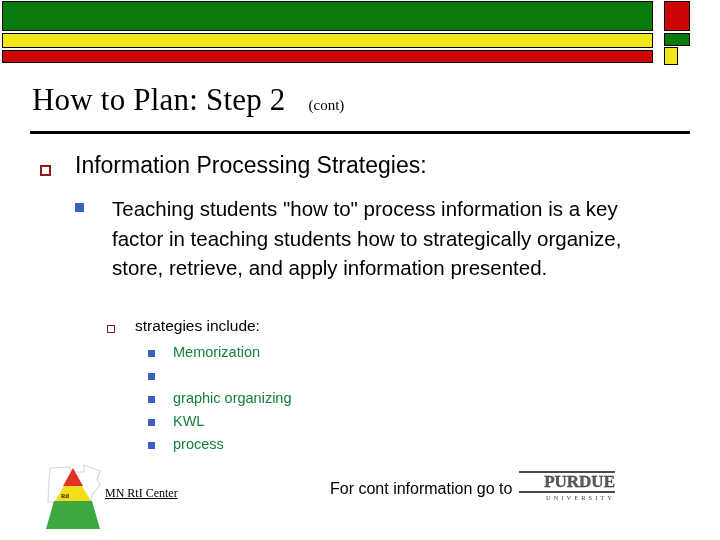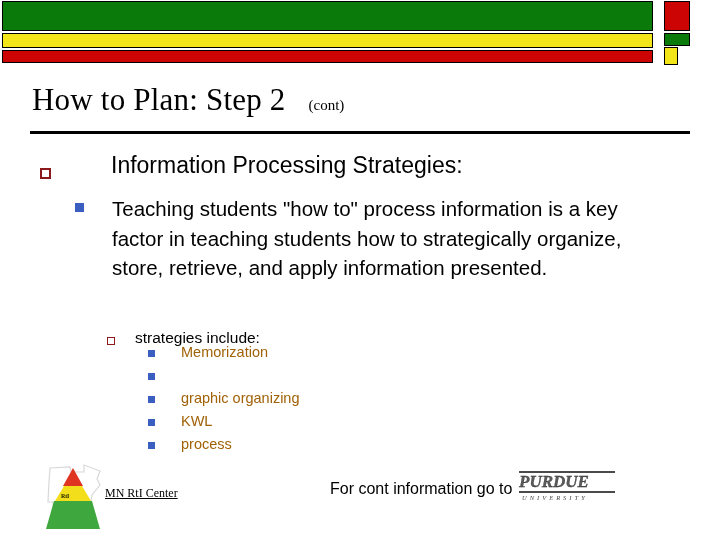--- a/index.html
+++ b/index.html
@@ -67,22 +67,21 @@
     height: 3px;
     background: #000000;
   }
 
   
   .lvl1 {
     position: absolute;
     left: 40px;
     top: 152px;
     display: flex;
-    align-items: flex-end;
-    gap: 36px;
+    align-items: center;
   }
   .bullet-sq-open-lg {
     width: 11px;
     height: 11px;
     box-sizing: border-box;
     border: 2px solid #8C1A1A;
     background: transparent;
     margin-top: 10px;
     flex: 0 0 auto;
   }
@@ -111,21 +110,21 @@
     font-size: 20.5px;
     line-height: 29.5px;
     color: #000000;
     margin-left: 28px;
     max-width: 560px;
   }
 
   .lvl3 {
     position: absolute;
     left: 107px;
-    top: 329px;
+    top: 317px;
     display: flex;
     align-items: center;
   }
   .bullet-sq-open-sm {
     width: 8px;
     height: 8px;
     box-sizing: border-box;
     border: 1.5px solid #8C1A1A;
     background: transparent;
     margin-top: 6px;
@@ -149,22 +148,22 @@
   }
   .bullet-sq-fill-sm {
     width: 7px;
     height: 7px;
     background: #3B5FC0;
     margin-top: 6px;
     flex: 0 0 auto;
   }
   .lvl4-text {
     font-size: 14.5px;
-    color: #a16207;
-    margin-left: 26px;
+    color: #15803d;
+    margin-left: 18px;
     white-space: nowrap;
   }
 
   
   .mn-logo {
     position: absolute;
     left: 40px;
     top: 462px;
     width: 66px;
     height: 72px;
@@ -241,22 +240,21 @@
     color: #000000;
     white-space: nowrap;
   }
   .purdue-logo {
     position: absolute;
     left: 519px;
     top: 471px;
     width: 96px;
     height: 30px;
     color: #4a4a4a;
-    text-align: left;
-    font-style: italic;
+    text-align: right;
   }
   .purdue-rule-top {
     height: 2px;
     background: #4a4a4a;
     width: 100%;
   }
   .purdue-word {
     font-family: "Liberation Serif", serif;
     font-weight: bold;
     font-size: 17px;

